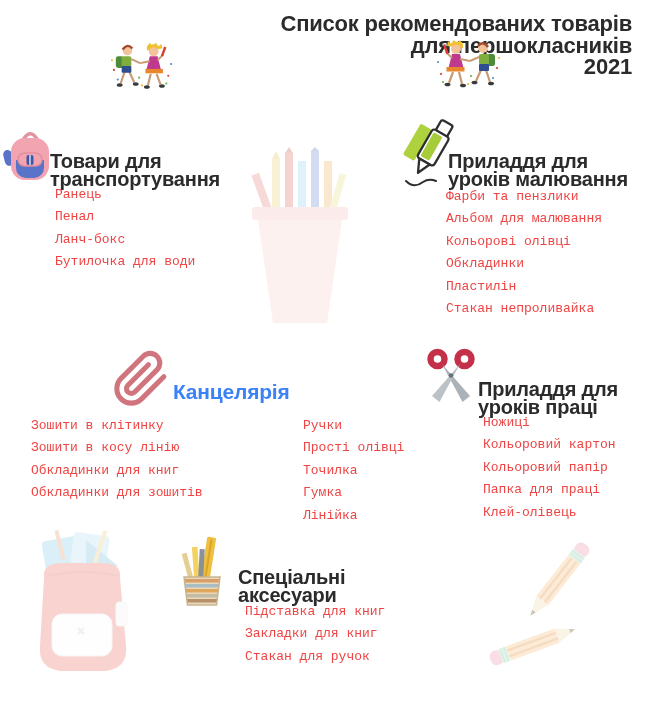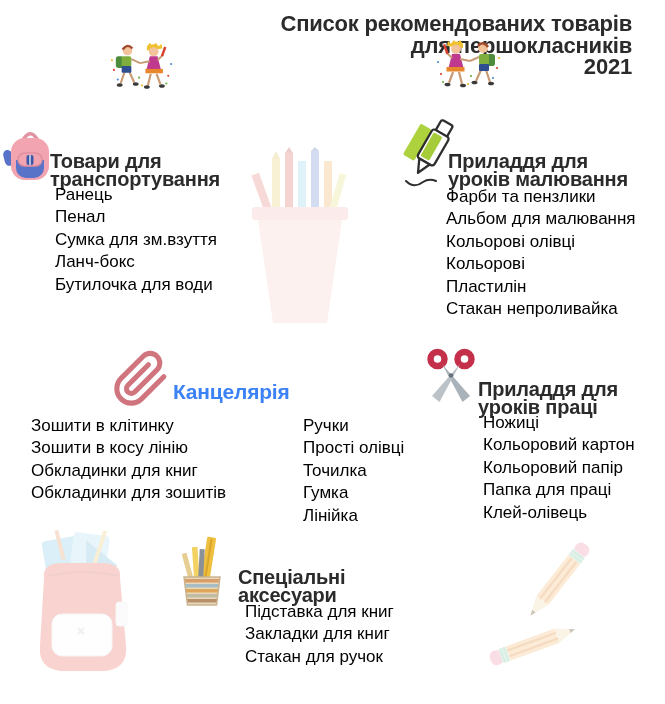--- a/index.html
+++ b/index.html
@@ -12,21 +12,21 @@
     position:absolute;left:0;top:13px;width:632px;text-align:right;
     font-weight:700;font-size:22px;line-height:21.5px;color:#2b2b2b;letter-spacing:-0.2px;
   }
   .sec-title{
     position:absolute;font-weight:700;font-size:20px;line-height:18.5px;
     color:#2b2b2b;text-align:left;letter-spacing:-0.2px;
   }
   .kanc-title{
     position:absolute;font-weight:700;font-size:21px;line-height:21px;color:#3b82f6;letter-spacing:-0.2px;
   }
-  .list{position:absolute;font-size:17px;color:#000000;}
+  .list{position:absolute;font-size:13px;color:#ef4444;font-family:Liberation Mono, monospace;}
   .list .item{line-height:22.4px;white-space:nowrap;}
   svg{display:block;overflow:visible;}
 </style>
 </head>
 <body>
 
 <div class="page">
 
   <svg width="0" height="0" style="position:absolute" aria-hidden="true">
     <defs>
@@ -113,21 +113,20 @@
       <rect x="22.5" y="29" width="7" height="10" rx="2" fill="#3f57a8"></rect>
       <line x1="26" y1="29" x2="26" y2="39" stroke="#ffffff" stroke-width="1.2"></line>
     </svg>
     <h2 class="sec-title" style="left:50px;top:135px;width:195px">
       <span>Товари для</span><br>
       <span>транспортування</span>
     </h2>
     <div class="list" style="left:55px;top:184px">
         <div class="item">Ранець</div>
         <div class="item">Пенал</div>
-        <div class="item">Сумка для зм.взуття</div>
         <div class="item">Ланч-бокс</div>
         <div class="item">Бутилочка для води</div>
       </div>
   </section>
 
   <section>
     <svg class="abs" style="left:399px;top:118px" width="62" height="72" viewBox="0 0 62 72">
       <rect x="12" y="6" width="13" height="36" rx="2" fill="#aed13e" transform="rotate(30 18 24)"></rect>
       <g transform="rotate(30 31 34)">
         <rect x="25" y="0" width="13" height="13" rx="2" fill="#ffffff" stroke="#2e2e2e" stroke-width="2.3"></rect>
@@ -138,21 +137,21 @@
       <path d="M7 63 q8 8 17 1 q6 -4 13 -1" stroke="#2e2e2e" stroke-width="2" fill="none" stroke-linecap="round"></path>
     </svg>
     <h2 class="sec-title" style="left:448px;top:135px;width:205px">
       <span>Приладдя для</span><br>
       <span>уроків малювання</span>
     </h2>
     <div class="list" style="left:446px;top:186px">
         <div class="item">Фарби та пензлики</div>
         <div class="item">Альбом для малювання</div>
         <div class="item">Кольорові олівці</div>
-        <div class="item">Кольорові</div>
+        <div class="item">Обкладинки</div>
         <div class="item">Пластилін</div>
         <div class="item">Стакан непроливайка</div>
       </div>
   </section>
 
   <section>
     <svg class="abs" style="left:112px;top:350px" width="58" height="58" viewBox="0 0 24 24">
       <path d="M21.44 11.05l-9.19 9.19a6 6 0 0 1-8.49-8.49l9.19-9.19a4 4 0 0 1 5.66 5.66l-9.2 9.19a2 2 0 0 1-2.83-2.83l8.49-8.48" fill="none" stroke="#d0747e" stroke-width="2.1" stroke-linecap="round" stroke-linejoin="round"></path>
     </svg>
     <h2 class="kanc-title" style="left:173px;top:364px">Канцелярія</h2>

